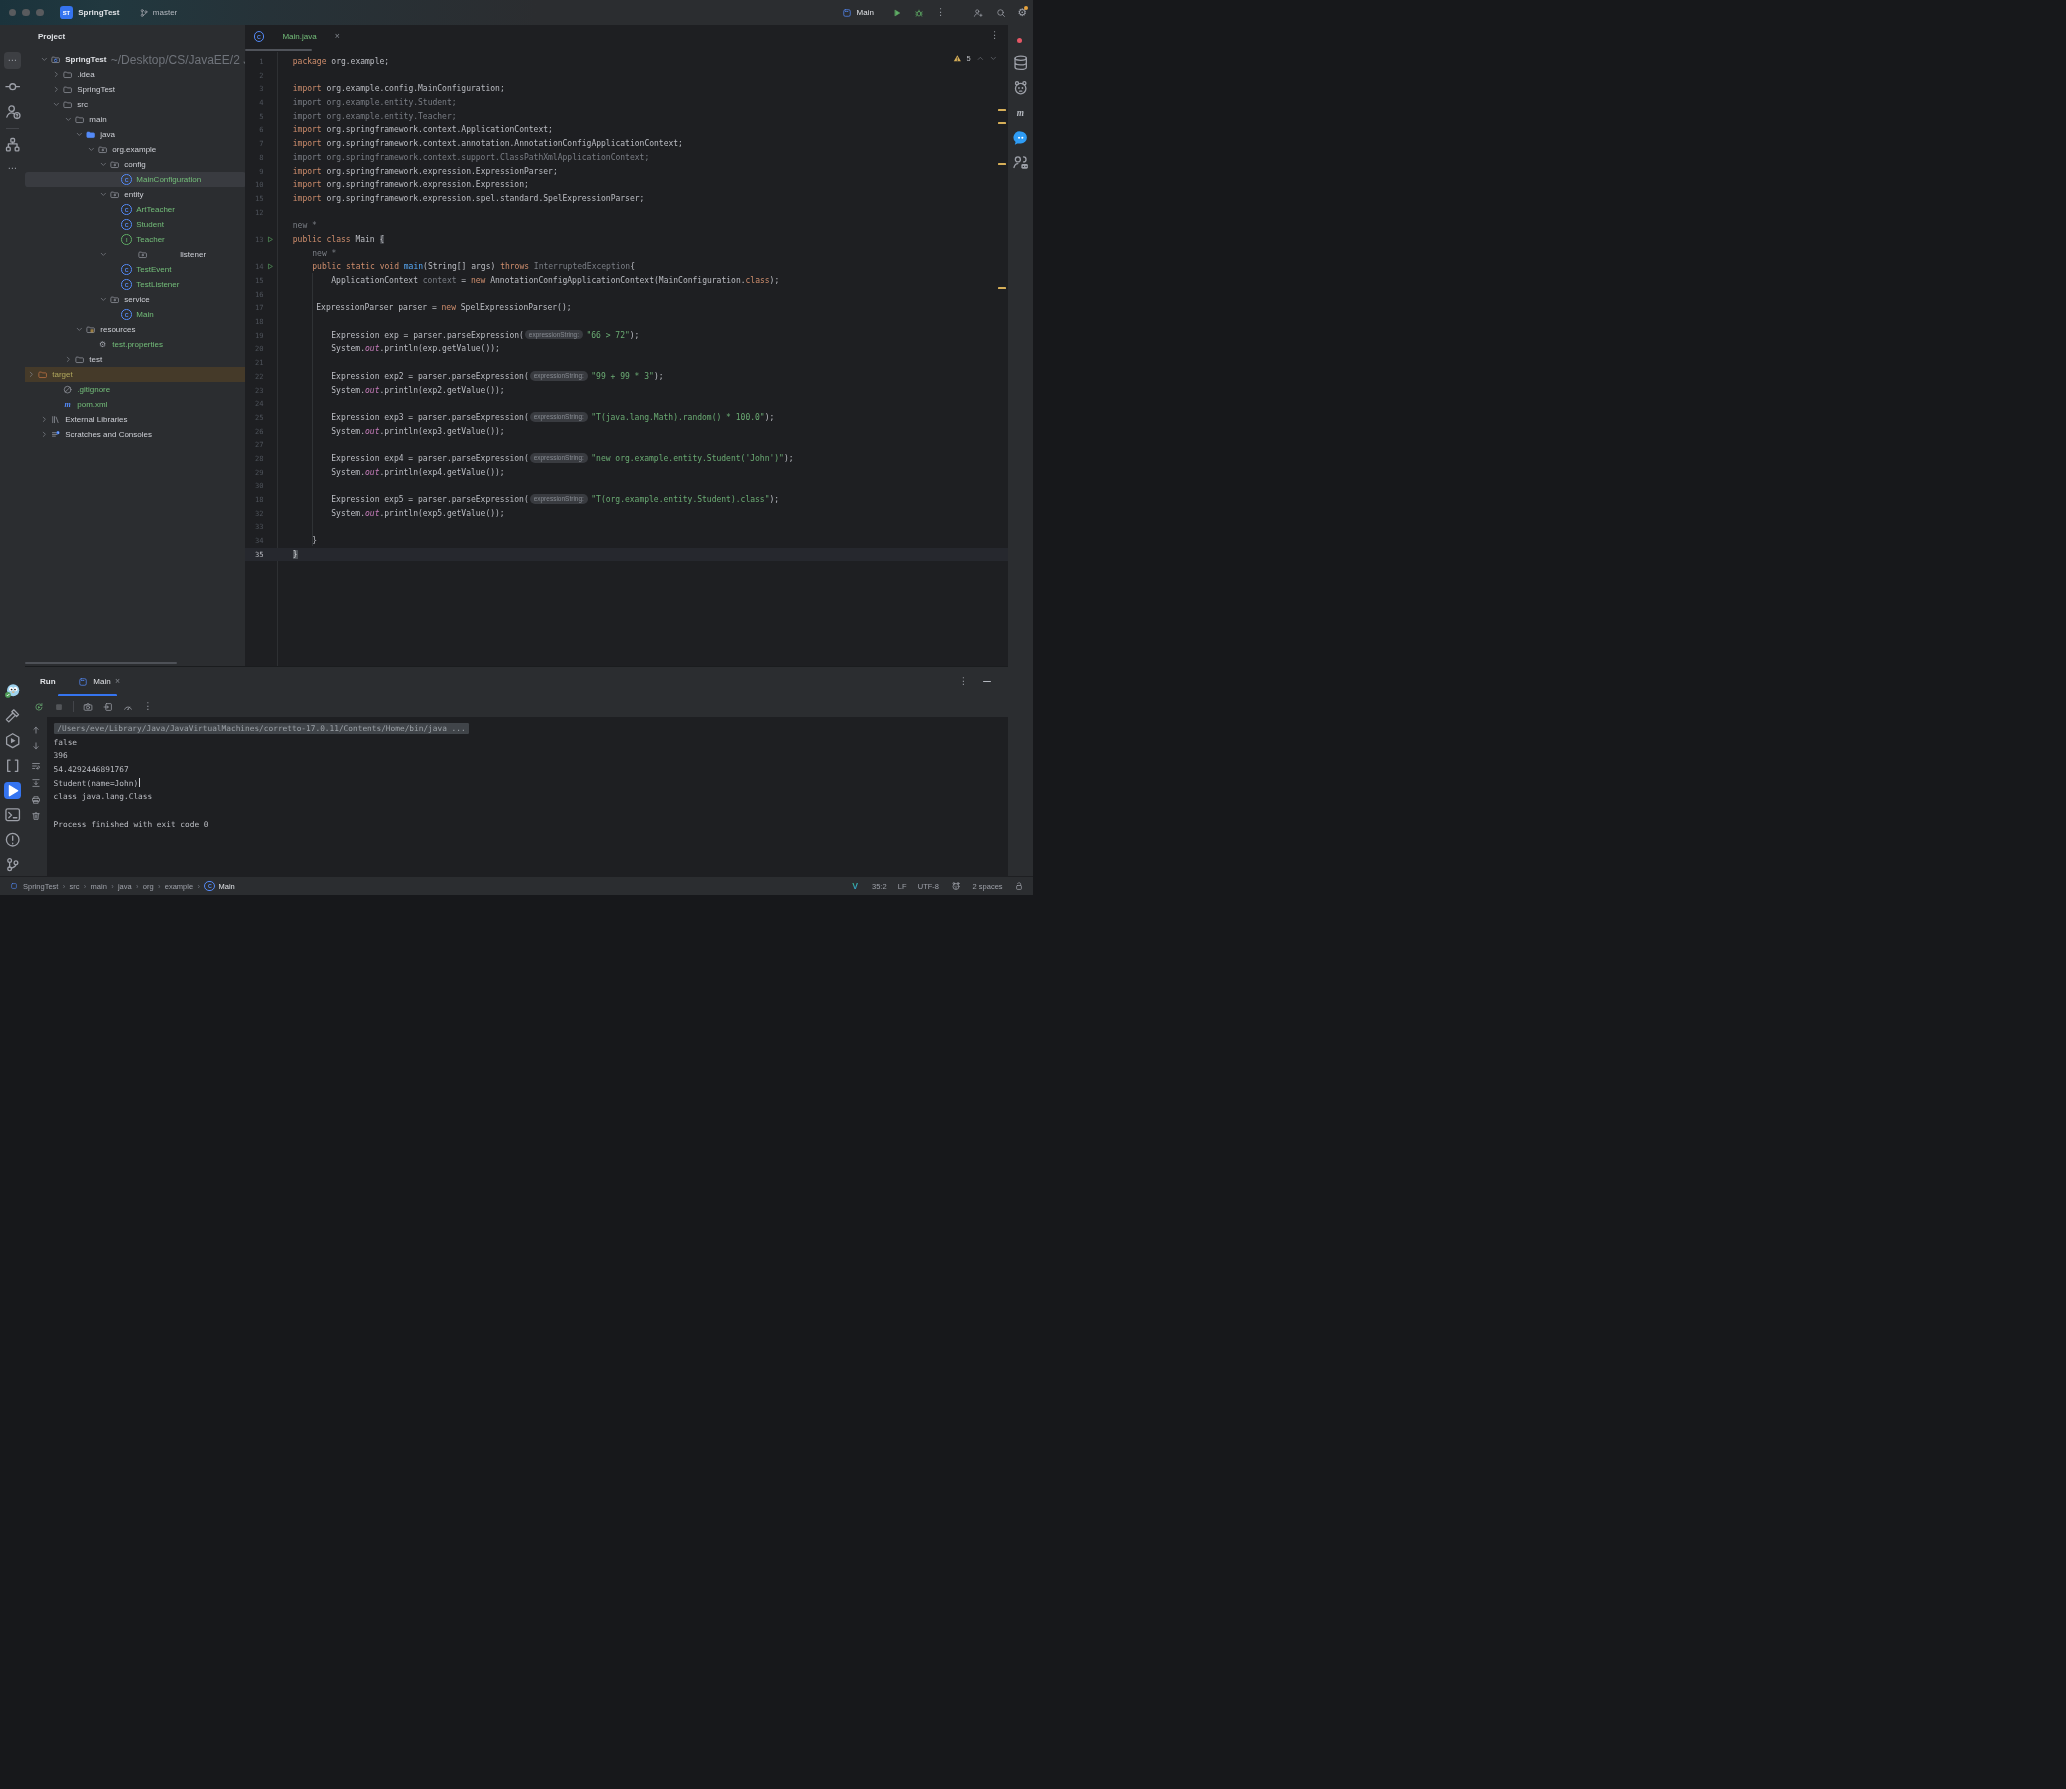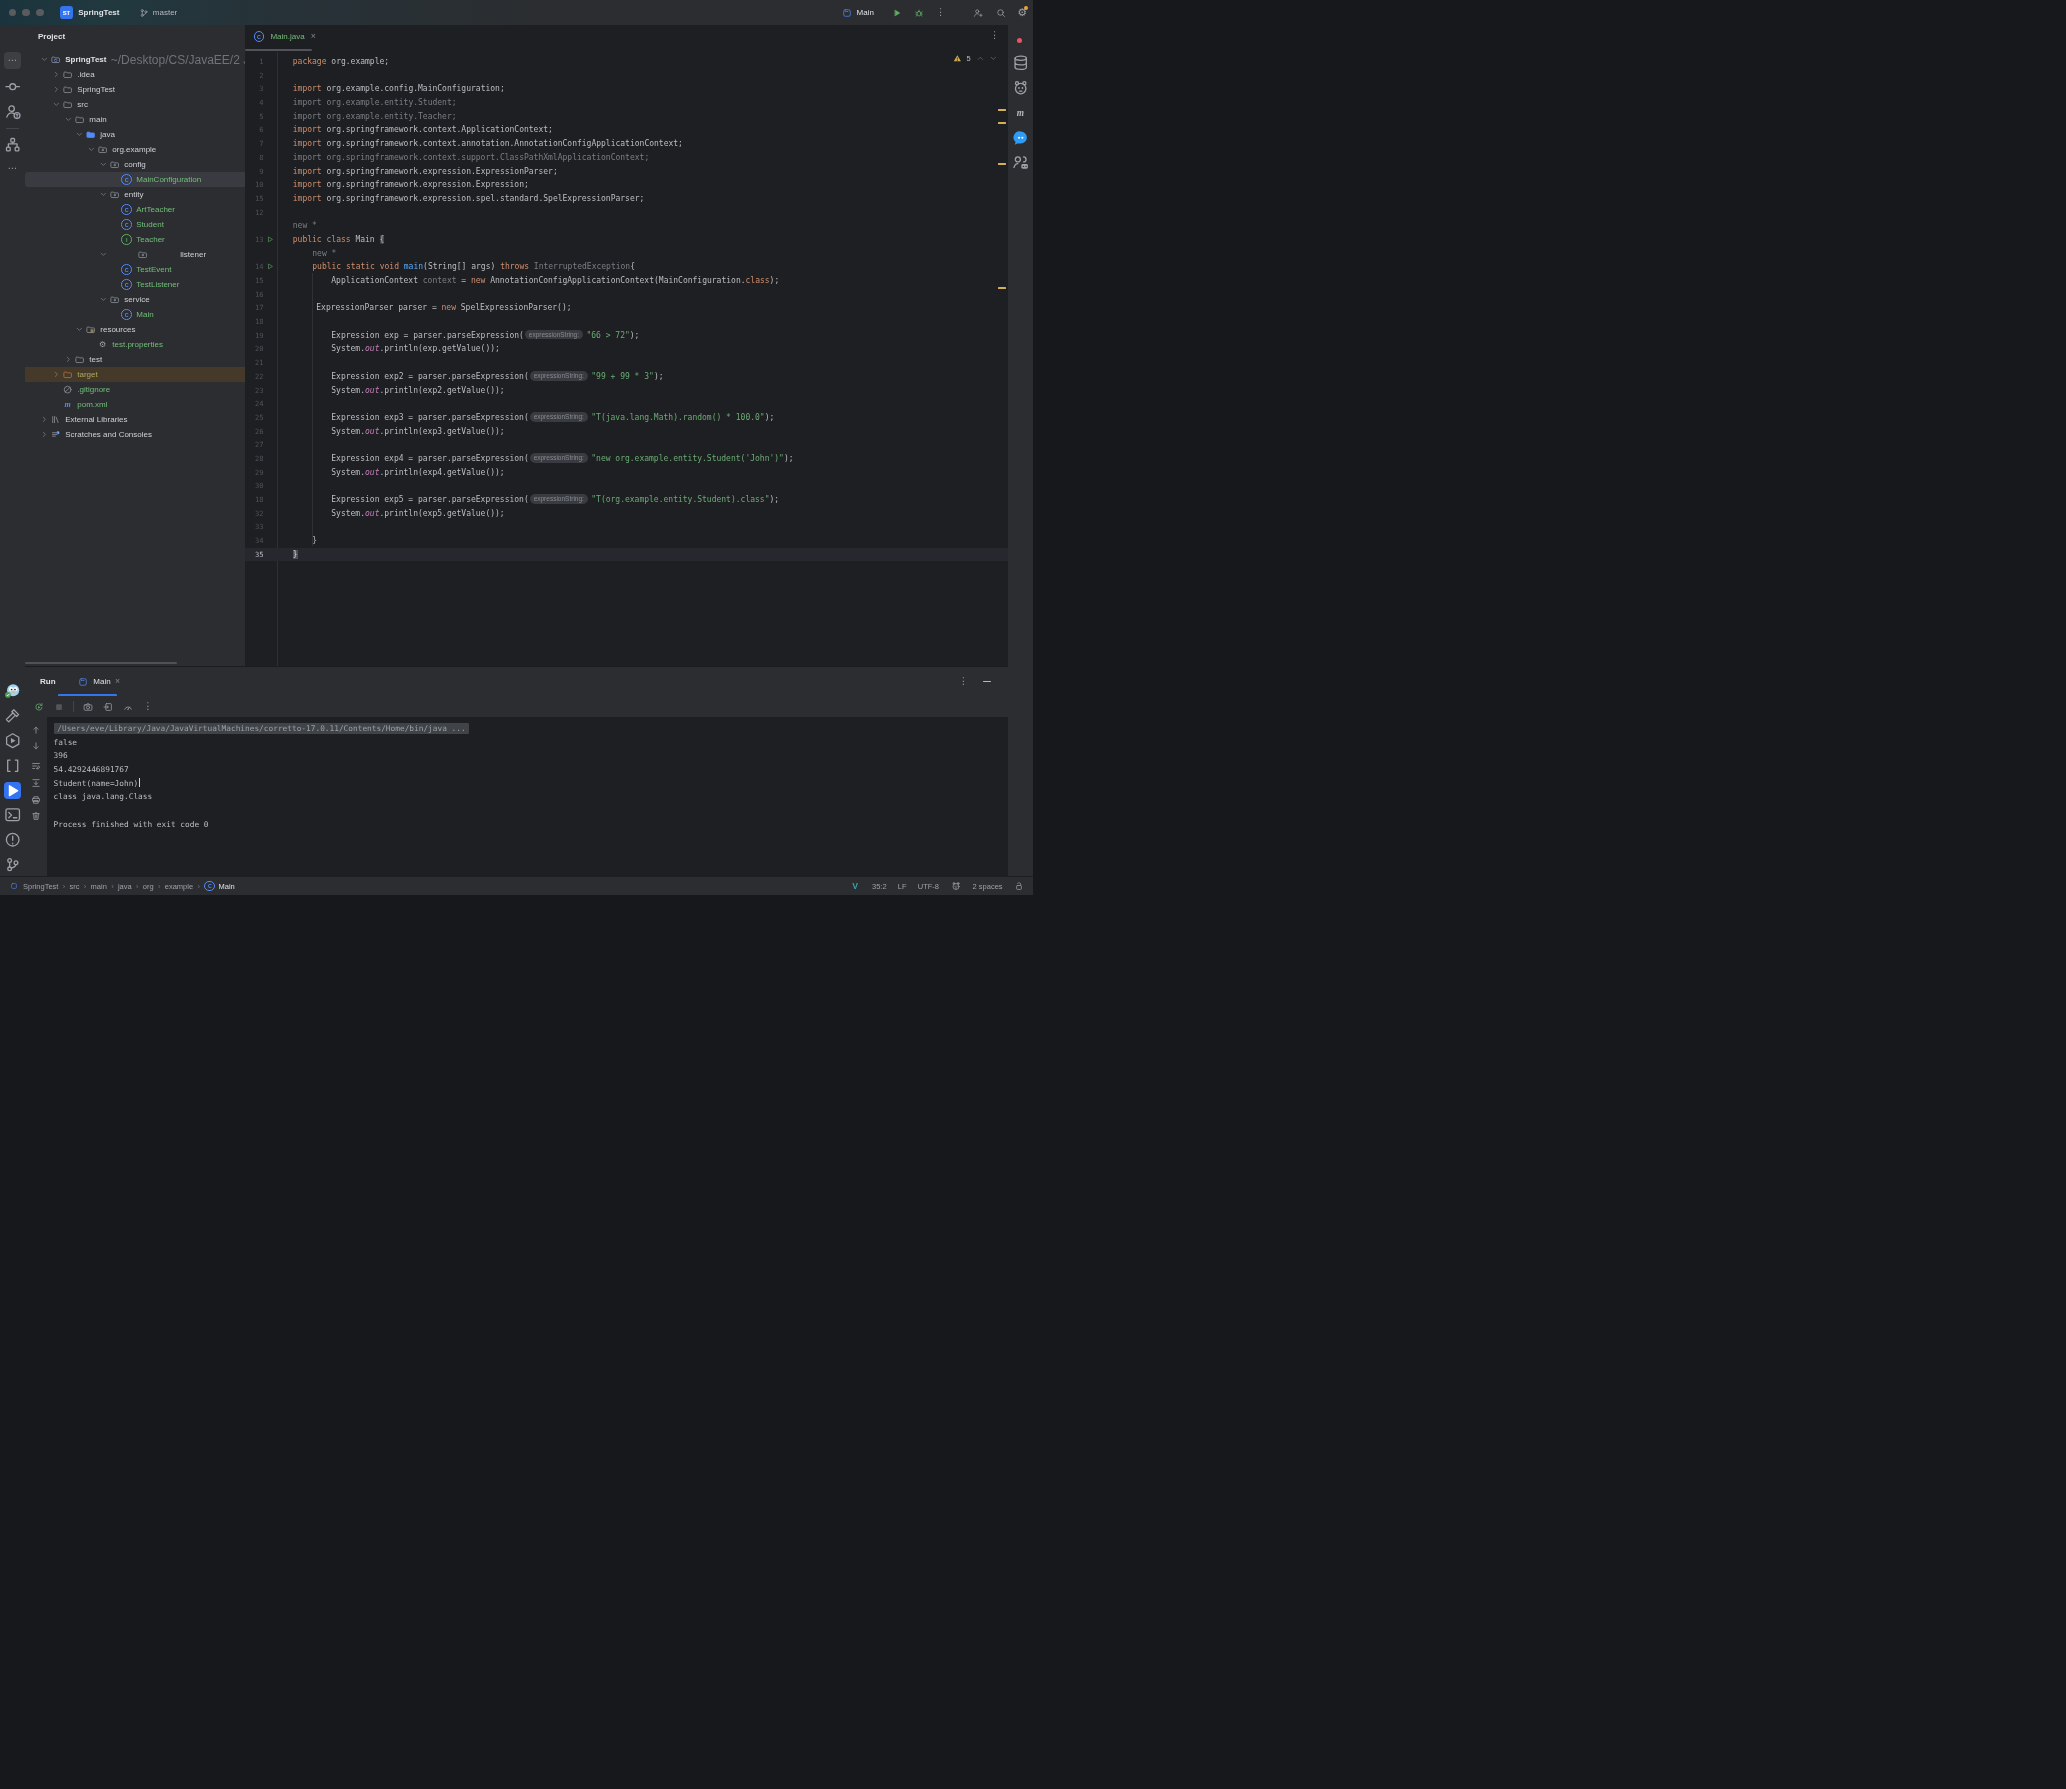--- a/index.html
+++ b/index.html
@@ -61,21 +61,21 @@
          font-size:5.3px;font-weight:700;align-items:center;justify-content:center;font-family:"Liberation Sans",sans-serif}
   .b-blue{color:#548af7;border-color:#548af7}
   .b-green{color:#5fad65;border-color:#5fad65}
   .tglyph{font-size:8px;color:#9da0a8;line-height:1}
   .mglyph{font-style:italic;font-weight:700;color:#548af7;font-family:"Liberation Serif","DejaVu Serif",serif;font-size:8px}
   .pp-hthumb{position:absolute;left:0;bottom:1.9px;width:152px;height:2.5px;border-radius:1.2px;background:#4e5157}
 
   
   .editor{position:absolute;left:245px;top:25px;right:25px;bottom:229px;background:#1e1f22;overflow:hidden}
   .tabbar{position:relative;height:23.6px;display:flex;align-items:center;border-bottom:0.6px solid #1e1f22}
-  .tab{display:flex;align-items:center;gap:6px;padding:0 7.5px 0 8.7px;height:100%}
+  .tab{display:flex;align-items:center;gap:18px;padding:0 7.5px 0 8.7px;height:100%}
   .tab-label{color:#73bd79}
   .xglyph{color:#868a91;font-size:8.7px;line-height:1}
   .tab-kebab{position:absolute;right:8.7px;top:6.2px}
   .tabthumb{position:absolute;left:0;top:24px;width:67px;height:1.9px;border-radius:1.2px;background:#50535a}
   .code{position:absolute;left:0;top:30px;right:0;font-family:"DejaVu Sans Mono","Liberation Mono",monospace;font-size:8px}
   .crow{height:13.7px;line-height:13.7px;white-space:pre;display:flex}
   .crow.current{background:#26282e}
   .crow.current .ln{color:#bcbec4}
   .ln{display:inline-block;width:18.6px;flex:none;text-align:right;color:#4e535b;font-size:7.1px}
   .gutbtn{display:inline-block;width:13.7px;flex:none;text-align:center}
@@ -567,21 +567,21 @@
               <path d="M6 4l4 4-4 4"></path>
             </svg>
           </span>
           <span class="ticon">
             <svg viewBox="0 0 16 16" fill="none" stroke="currentColor" stroke-width="1.2" stroke-linecap="round" stroke-linejoin="round">
               <path d="M1.5 5c0-.8.6-1.4 1.4-1.4h3.2L7.5 5h5.6c.8 0 1.4.6 1.4 1.4v5.2c0 .8-.6 1.4-1.4 1.4H2.9c-.8 0-1.4-.6-1.4-1.4z"></path>
             </svg>
           </span>
           <span class="tlabel">test</span>
         </div>
-        <div class="trow excl" style="padding-left: 25px; text-align: right;">
+        <div class="trow excl" style=" text-align: right;">
           <span class="tchev">
             <svg viewBox="0 0 16 16" fill="none" stroke="currentColor" stroke-width="1.2" stroke-linecap="round" stroke-linejoin="round">
               <path d="M6 4l4 4-4 4"></path>
             </svg>
           </span>
           <span class="ticon ic-orange">
             <svg viewBox="0 0 16 16" fill="none" stroke="currentColor" stroke-width="1.2" stroke-linecap="round" stroke-linejoin="round">
               <path d="M1.5 5c0-.8.6-1.4 1.4-1.4h3.2L7.5 5h5.6c.8 0 1.4.6 1.4 1.4v5.2c0 .8-.6 1.4-1.4 1.4H2.9c-.8 0-1.4-.6-1.4-1.4z"></path>
             </svg>
           </span>

